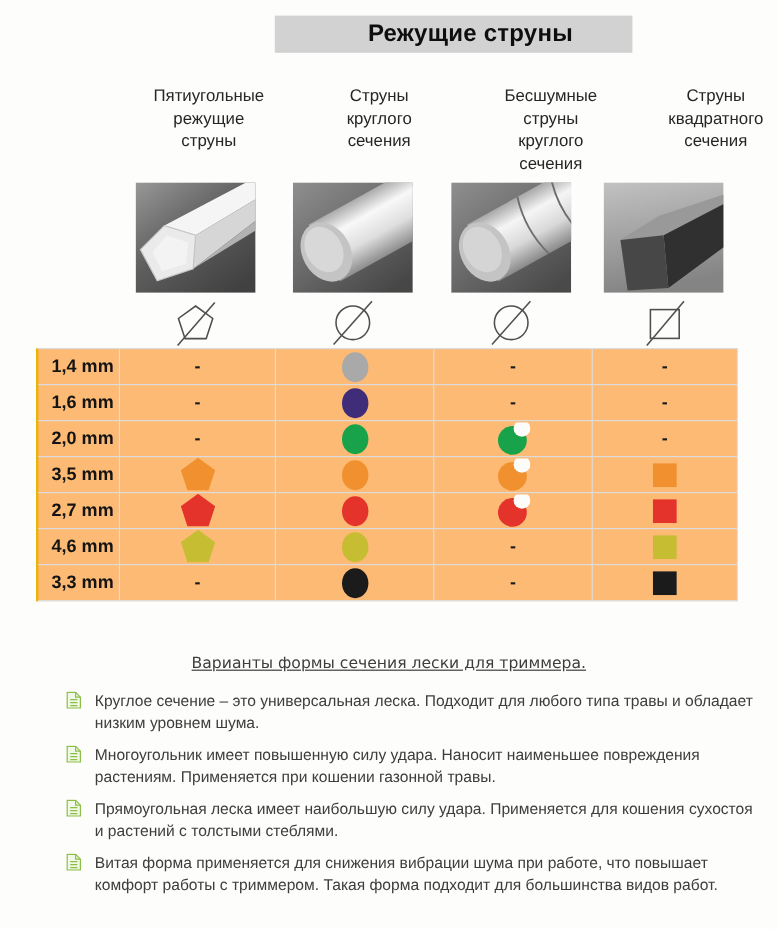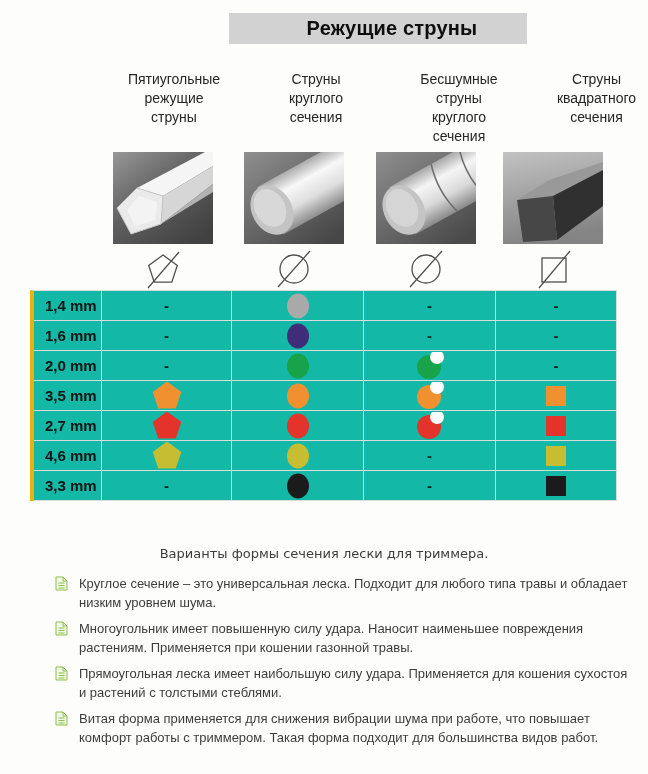--- a/index.html
+++ b/index.html
@@ -12,28 +12,28 @@
         grid-template-columns:68px 130px 132px 132px 121px;}
   .header-row{top:70px;height:80px;gap:11px;}
   .header-cell{text-align:center;font-size:14px;line-height:19px;color:#262626;
         white-space:pre-line;}
   .images-row{top:152px;height:92px;}
   .image-cell{display:flex;justify-content:center;align-items:center;}
   .symbols-row{top:248px;height:38px;}
   .symbol-cell{display:flex;justify-content:center;align-items:center;}
   .size-table{position:absolute;left:30px;top:290px;width:583px;display:grid;
         grid-template-columns:68px 130px 132px 132px 121px;grid-auto-rows:30px;
-        border-top:1px solid #dcdcdc;border-left:4px solid #eab308;background:#14b8a6;}
+        border-top:1px solid #dcdcdc;border-left:2px solid #eab308;background:#fdba74;}
   .size-table > div{border-right:1px solid #dcdcdc;border-bottom:1px solid #dcdcdc;
         display:flex;align-items:center;justify-content:center;box-sizing:border-box;}
   .row-label{justify-content:flex-start !important;padding-left:11px;font-weight:bold;
         font-size:15px;color:#141414;}
   .dash{font-weight:bold;font-size:15px;color:#1a1a1a;line-height:1;}
   .caption{position:absolute;left:0;top:546px;width:100%;text-align:center;
-        font-family:"DejaVu Sans",sans-serif;font-size:13px;color:#3d3d3d;}
+        font-family:"DejaVu Sans",sans-serif;font-size:13px;color:#3d3d3d;text-decoration:underline;}
   .bullets{position:absolute;left:55px;top:574px;width:575px;}
   .bullet-item{display:flex;gap:11px;margin-bottom:7px;}
   .bullet-icon{flex:0 0 auto;margin-top:2px;}
   .bullet-text{font-family:Liberation Sans, sans-serif;font-size:13px;line-height:19px;
         color:#3d3d3d;width:552px;}
 </style>
 </head>
 <body>
 
 <div class="page">

